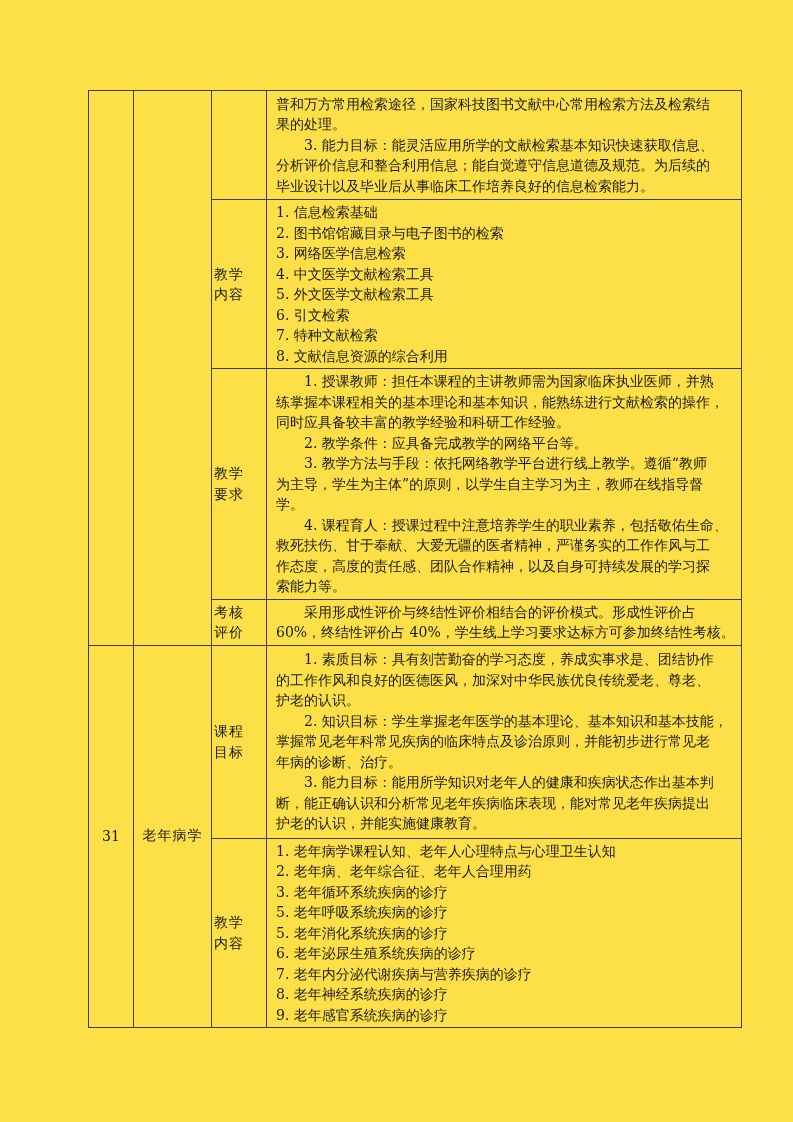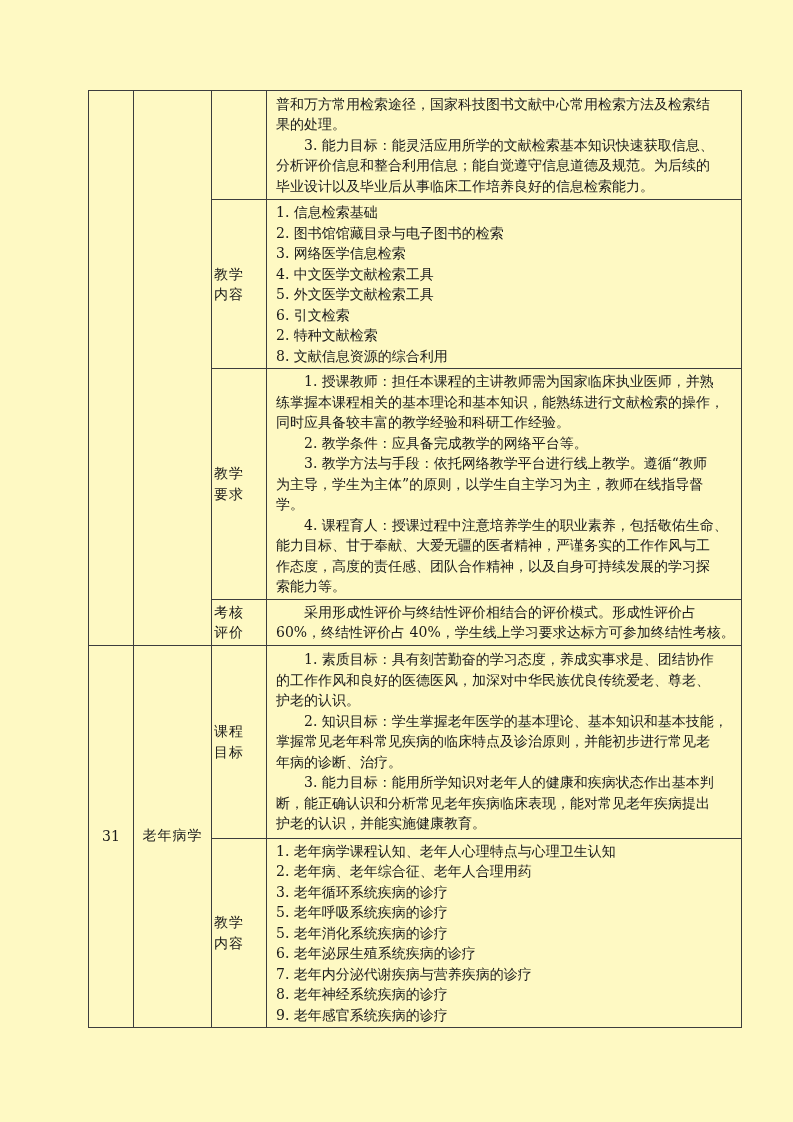--- a/index.html
+++ b/index.html
@@ -1,20 +1,20 @@
 <!DOCTYPE html>
 <html><head>
 <meta charset="utf-8">
 <style>
   html, body { margin: 0; padding: 0; background: #ffffff; }
   .page {
     position: relative;
     width: 793px;
     height: 1122px;
-    background: #fef9c3;
+    background: #fde047;
     font-family: "DejaVu Serif", "Liberation Serif", serif;
     color: #1a1a1a;
     overflow: hidden;
   }
   table.doc-table {
     position: absolute;
     left: 88px;
     top: 90px;
     border-collapse: collapse;
     table-layout: fixed;
@@ -72,39 +72,39 @@
             <div class="tline">教学</div>
             <div class="tline">内容</div>
           </td>
       <td class="c4">
             <div class="tline">1. 信息检索基础</div>
             <div class="tline">2. 图书馆馆藏目录与电子图书的检索</div>
             <div class="tline">3. 网络医学信息检索</div>
             <div class="tline">4. 中文医学文献检索工具</div>
             <div class="tline">5. 外文医学文献检索工具</div>
             <div class="tline">6. 引文检索</div>
-            <div class="tline">2. 特种文献检索</div>
+            <div class="tline">7. 特种文献检索</div>
             <div class="tline">8. 文献信息资源的综合利用</div>
           </td>
     </tr>
     <tr>
       <td class="c3 label-lines" style="height:229px;">
             <div class="tline">教学</div>
             <div class="tline">要求</div>
           </td>
       <td class="c4">
             <div class="tline">　　1. 授课教师：担任本课程的主讲教师需为国家临床执业医师，并熟</div>
             <div class="tline">练掌握本课程相关的基本理论和基本知识，能熟练进行文献检索的操作，</div>
             <div class="tline">同时应具备较丰富的教学经验和科研工作经验。</div>
             <div class="tline">　　2. 教学条件：应具备完成教学的网络平台等。</div>
             <div class="tline">　　3. 教学方法与手段：依托网络教学平台进行线上教学。遵循“教师</div>
             <div class="tline">为主导，学生为主体”的原则，以学生自主学习为主，教师在线指导督</div>
             <div class="tline">学。</div>
             <div class="tline">　　4. 课程育人：授课过程中注意培养学生的职业素养，包括敬佑生命、</div>
-            <div class="tline">能力目标、甘于奉献、大爱无疆的医者精神，严谨务实的工作作风与工</div>
+            <div class="tline">救死扶伤、甘于奉献、大爱无疆的医者精神，严谨务实的工作作风与工</div>
             <div class="tline">作态度，高度的责任感、团队合作精神，以及自身可持续发展的学习探</div>
             <div class="tline">索能力等。</div>
           </td>
     </tr>
     <tr>
       <td class="c3 label-lines" style="height:40px;">
             <div class="tline">考核</div>
             <div class="tline">评价</div>
           </td>
       <td class="c4">

